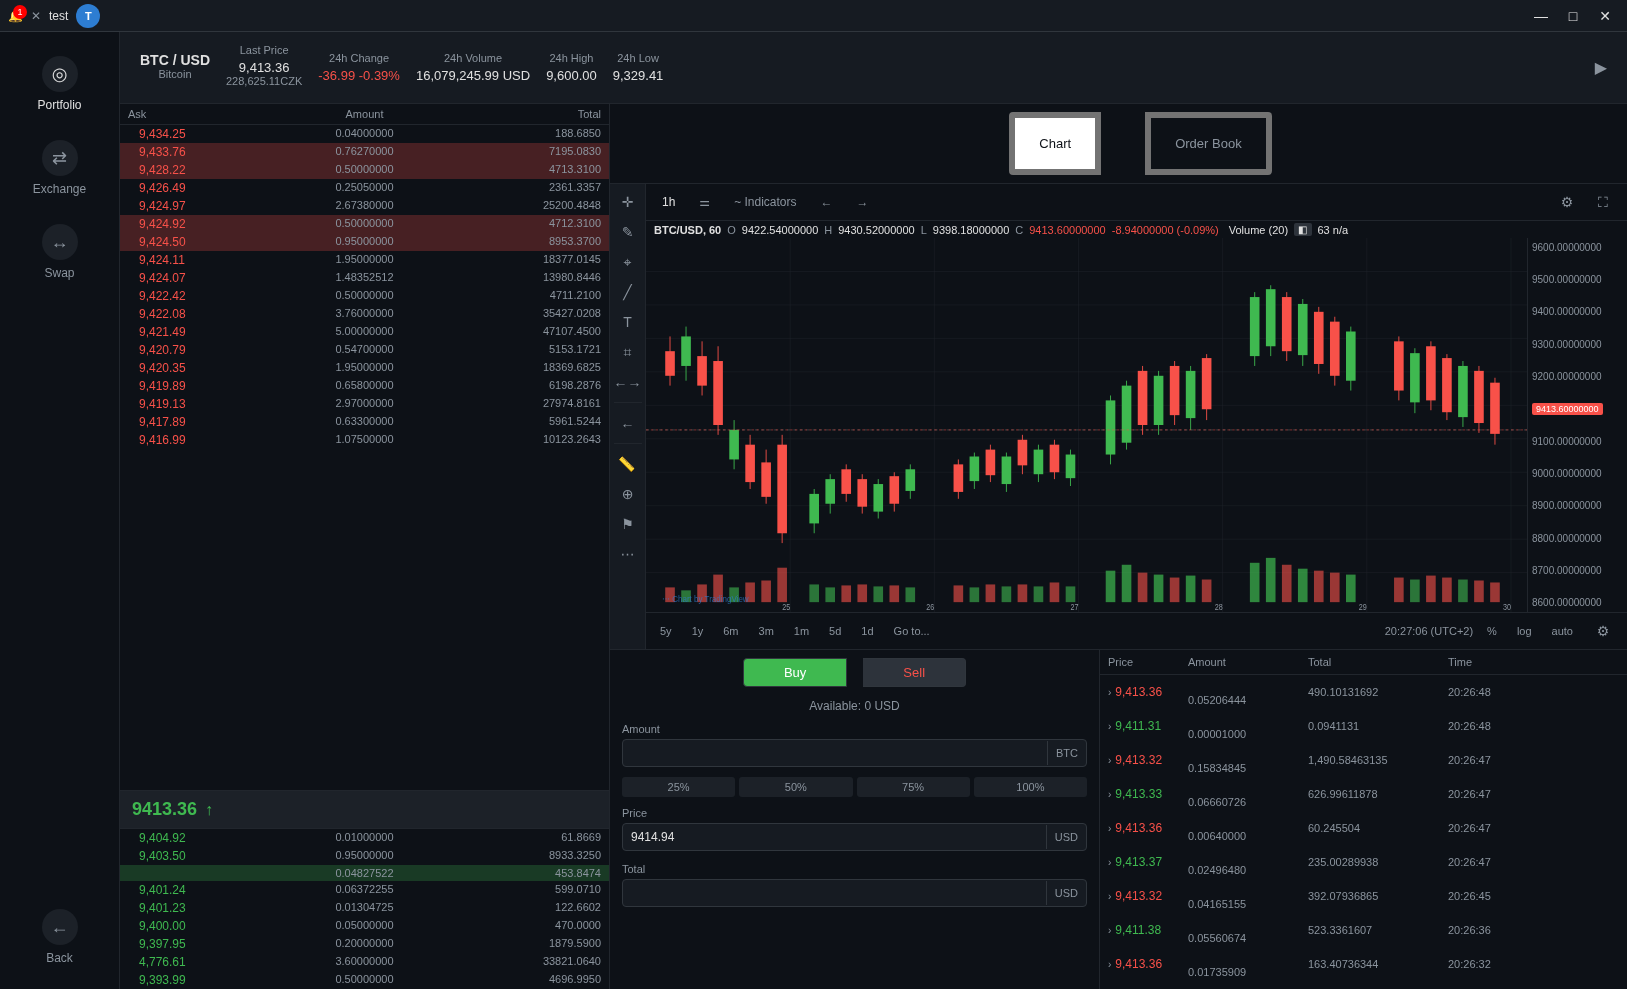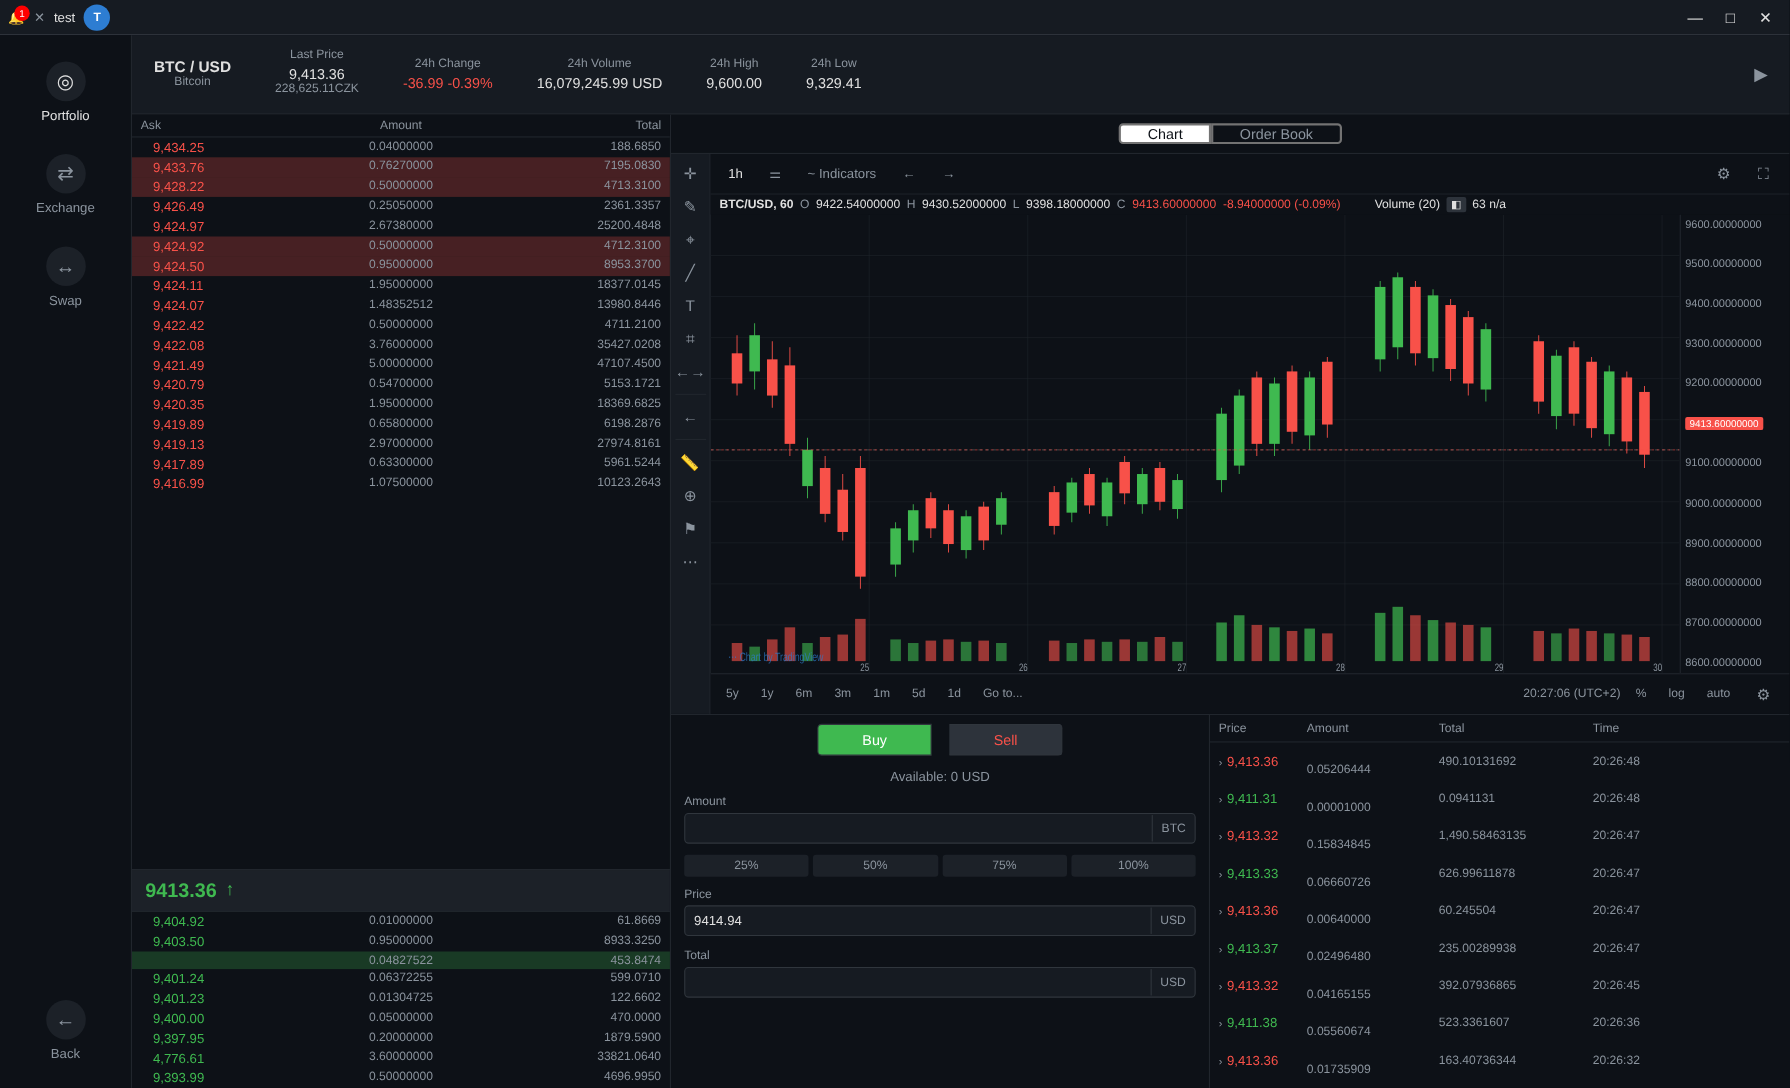--- a/index.html
+++ b/index.html
@@ -99,21 +99,21 @@
     }
 
     
     .header-bar {
       background: #161b22;
       border-bottom: 1px solid #21262d;
       display: flex;
       align-items: center;
       padding: 0 20px;
       height: 72px;
-      gap: 40px;
+      gap: 16px;
     }
     .header-section { display: flex; flex-direction: column; align-items: center; }
     .header-label { color: #8b949e; font-size: 11px; margin-bottom: 4px; }
     .header-value { font-size: 13px; font-weight: 500; color: #e0e0e0; }
     .header-value.red { color: #f85149; }
     .header-value.main { font-size: 14px; font-weight: bold; }
 
     
     .body-section {
       display: flex;
@@ -184,25 +184,26 @@
 
     
     .chart-tabs {
       display: flex;
       justify-content: center;
       padding: 8px 0;
       gap: 0;
       border-bottom: 1px solid #21262d;
     }
     .chart-tab {
-      padding: 0 24px;
+      padding: 18px 24px;
       cursor: pointer;
       color: #8b949e;
-      border: 2px solid #737373;
+      border: 6px solid #737373;
       font-size: 13px;
+      margin-left: 44px;
     }
     .chart-tab.active {
       background: white;
       color: #0d1117;
       font-weight: 500;
     }
     .chart-tab:first-child { border-radius: 4px 0 0 4px; }
     .chart-tab:last-child { border-radius: 0 4px 4px 0; }
 
     
@@ -721,21 +722,21 @@
               <span class="sym">BTC/USD, 60</span>
               <span class="ohlc-label">O</span>
               <span class="ohlc-val">9422.54000000</span>
               <span class="ohlc-label">H</span>
               <span class="ohlc-val">9430.52000000</span>
               <span class="ohlc-label">L</span>
               <span class="ohlc-val">9398.18000000</span>
               <span class="ohlc-label">C</span>
               <span class="ohlc-val red">9413.60000000</span>
               <span class="ohlc-val red">-8.94000000 (-0.09%)</span>
-              <span style="margin-left:25px;">Volume (20)</span>
+              <span style="margin-left:4px;">Volume (20)</span>
               <span style="font-size:10px;background:#2d333b;padding:1px 4px;border-radius:2px;">◧</span>
               <span>63  n/a</span>
             </div>
 
             <div class="candlestick-chart" style="display:flex;flex:1;">
               <div style="flex:1;position:relative;overflow:hidden;">
                 <svg width="100%" height="100%" viewBox="0 0 1100 380" preserveAspectRatio="none">
 
                   <line x1="0" y1="34" x2="1100" y2="34" stroke="#21262d" stroke-width="0.5"></line>
                   <line x1="0" y1="68" x2="1100" y2="68" stroke="#21262d" stroke-width="0.5"></line>

